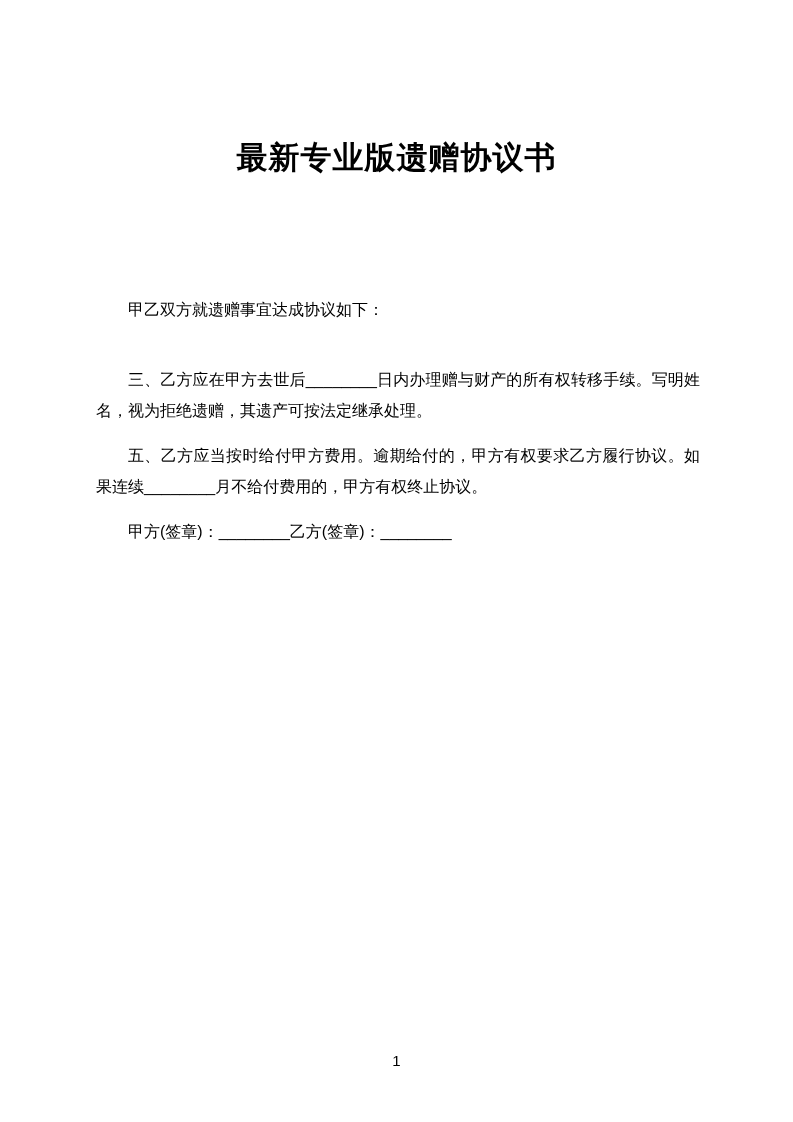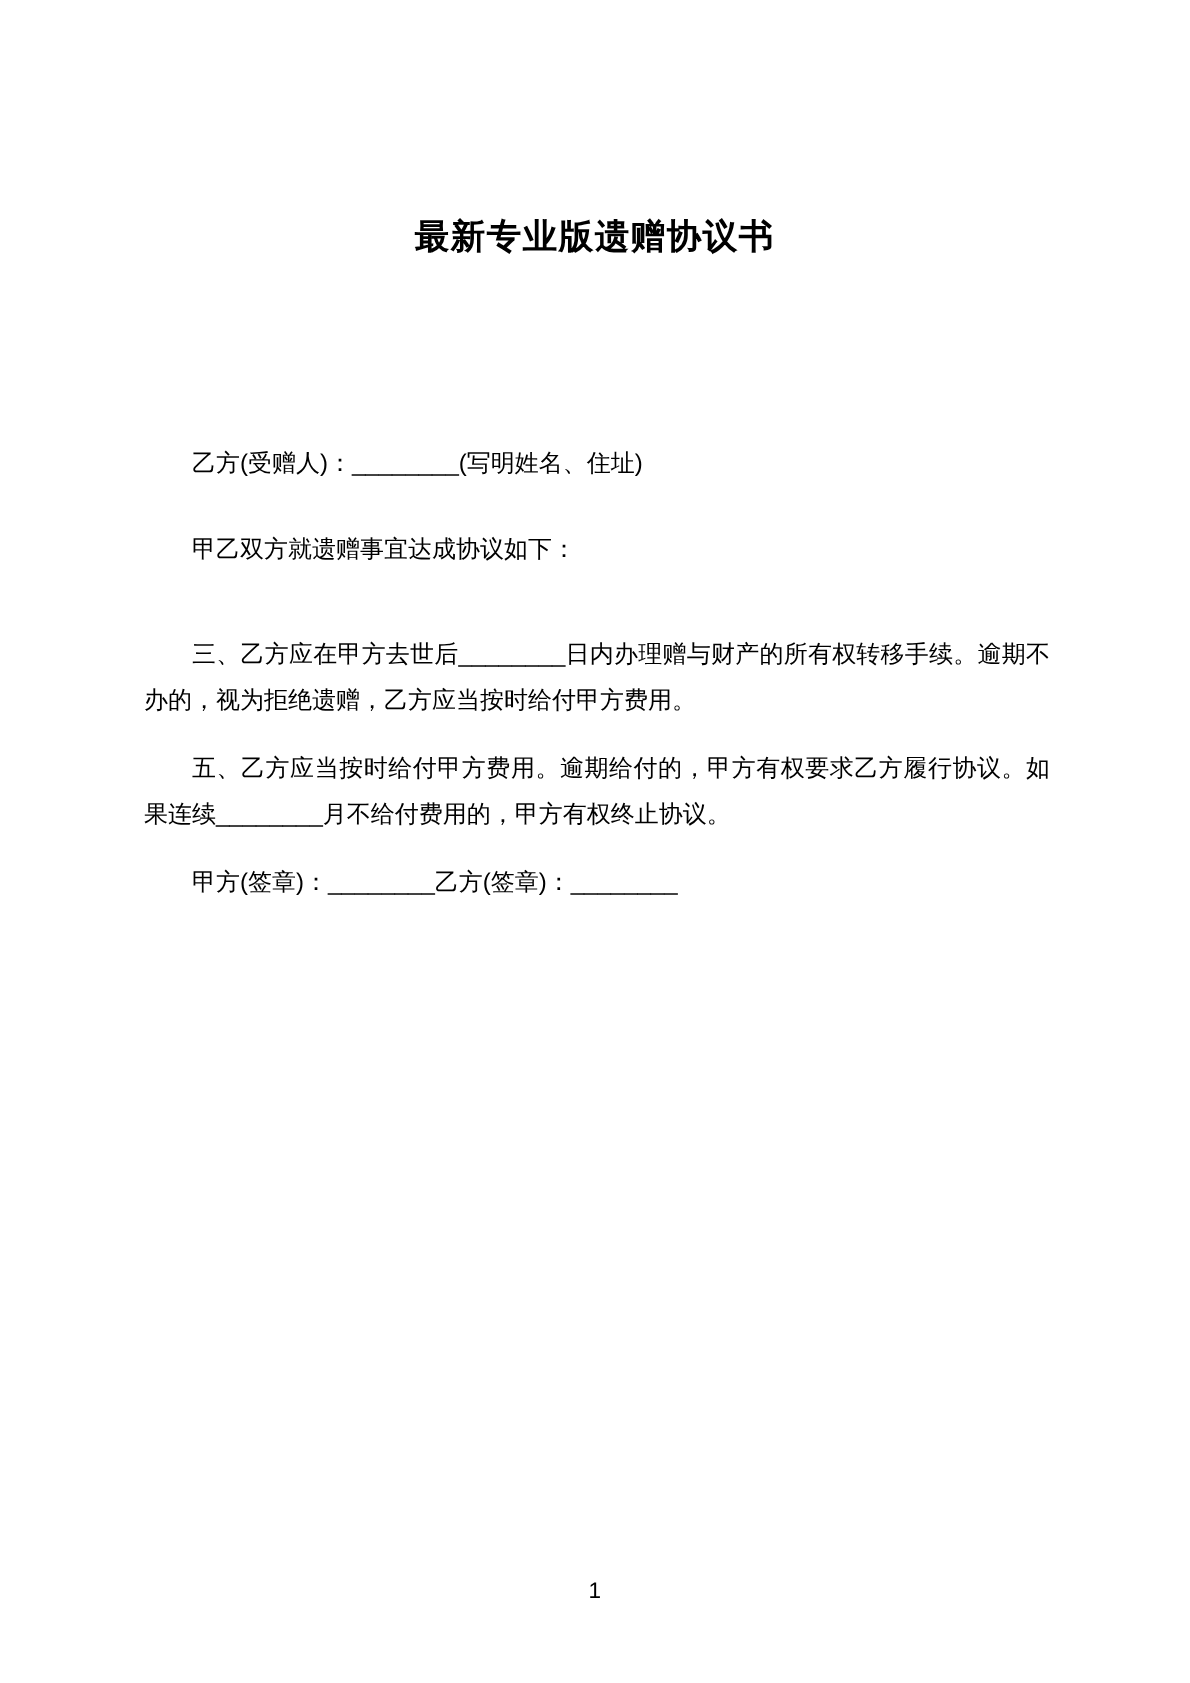--- a/index.html
+++ b/index.html
@@ -13,21 +13,21 @@
     height: 1122px;
     background: #ffffff;
     color: #000000;
     font-family: "Liberation Sans", sans-serif;
     overflow: hidden;
     margin: 0 auto;
   }
   .doc-title {
     margin: 0;
     padding-top: 141px;
-    font-size: 23px;
+    font-size: 31px;
     font-weight: 700;
     text-align: center;
     letter-spacing: 1px;
     line-height: 33px;
   }
   .content {
     margin: 120px 93px 0 96px;
     font-size: 16px;
   }
   .content p {
@@ -54,27 +54,26 @@
 </head>
 <body>
 
 <div class="page">
 
   <h1 class="doc-title">最新专业版遗赠协议书</h1>
 
   <div class="content">
 
 
-    <p class="party">乙方(受赠人)：________(写明姓名、住址)</p>
 
     <p class="preamble">甲乙双方就遗赠事宜达成协议如下：</p>
 
 
 
-    <p class="clause">三、乙方应在甲方去世后________日内办理赠与财产的所有权转移手续。逾期不办的，视为拒绝遗赠，乙方应当按时给付甲方费用。</p>
+    <p class="clause">三、乙方应在甲方去世后________日内办理赠与财产的所有权转移手续。写明姓名，视为拒绝遗赠，其遗产可按法定继承处理。</p>
 
 
     <p class="clause">五、乙方应当按时给付甲方费用。逾期给付的，甲方有权要求乙方履行协议。如果连续________月不给付费用的，甲方有权终止协议。</p>
 
 
     <p class="signature">甲方(签章)：________乙方(签章)：________</p>
 
   </div>
 
   <div class="page-number">1</div>

